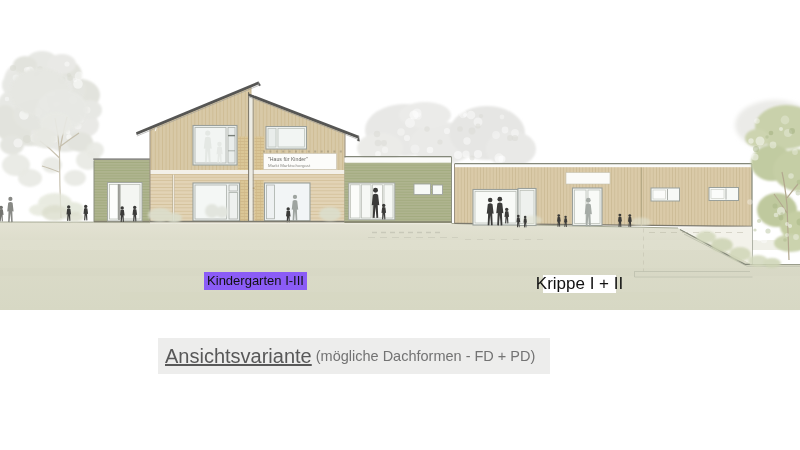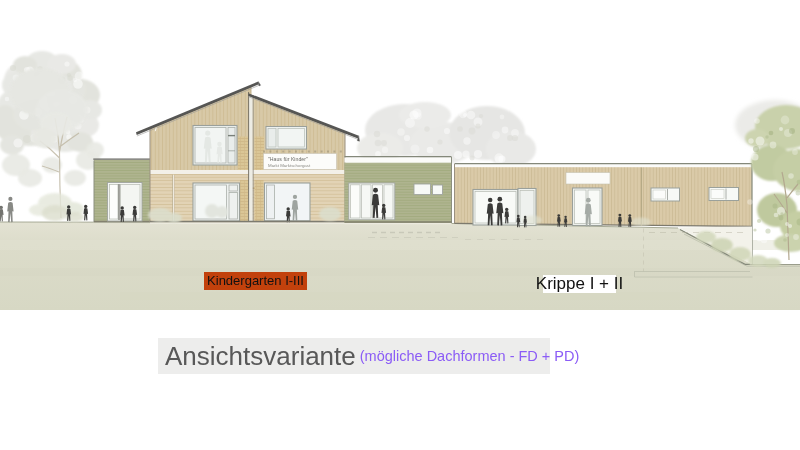--- a/index.html
+++ b/index.html
@@ -517,24 +517,24 @@
 <g>
   <use color="#3b3b39" href="#kidshape" transform="translate(516.5,214.5) scale(0.8)"></use>
   <use color="#3b3b39" href="#kidshape" transform="translate(523.5,215.5) scale(0.75)"></use>
   <use color="#3b3b39" href="#kidshape" transform="translate(557,214) scale(0.8)"></use>
   <use color="#3b3b39" href="#kidshape" transform="translate(564,215.5) scale(0.72)"></use>
   <use color="#3b3b39" href="#kidshape" transform="translate(618,213.5) scale(0.85)"></use>
   <use color="#3b3b39" href="#kidshape" transform="translate(628,214) scale(0.82)"></use>
 </g>
 </svg>
 
-<div style="position:absolute;left:204px;top:271.5px;width:103px;height:18px;background:#c2410c;
+<div style="position:absolute;left:204px;top:271.5px;width:103px;height:18px;background:#8b5cf6;
      display:flex;align-items:center;justify-content:center;font-size:13px;color:#111;">Kindergarten&nbsp;I-III</div>
 
 <div style="position:absolute;left:543px;top:275px;width:73px;height:17.5px;background:#ffffff;
      display:flex;align-items:center;justify-content:center;font-size:17px;color:#111;">Krippe&nbsp;I&nbsp;+&nbsp;II</div>
 
 <div style="position:absolute;left:158px;top:338px;width:392px;height:36px;background:#ededec;
      display:flex;align-items:center;white-space:nowrap;">
-  <span style="font-size:26px;color:#585858;margin-left:7px;">Ansichtsvariante</span>
-  <span style="font-size:14.5px;color:#8b5cf6;margin-left:4px;">(mögliche Dachformen - FD + PD)</span>
+  <span style="font-size:20px;color:#585858;margin-left:7px;text-decoration:underline;">Ansichtsvariante</span>
+  <span style="font-size:14.5px;color:#737373;margin-left:4px;">(mögliche Dachformen - FD + PD)</span>
 </div>
 </div>
 
 </body></html>

